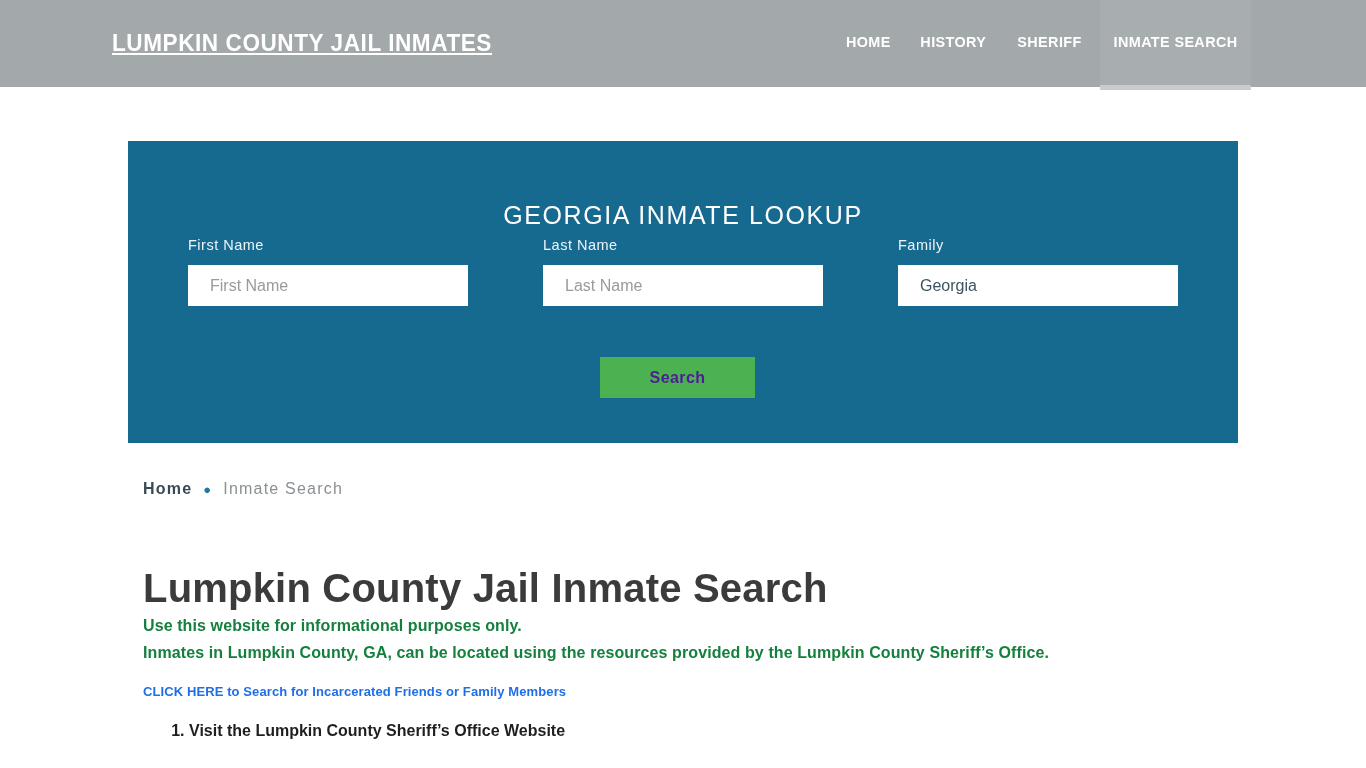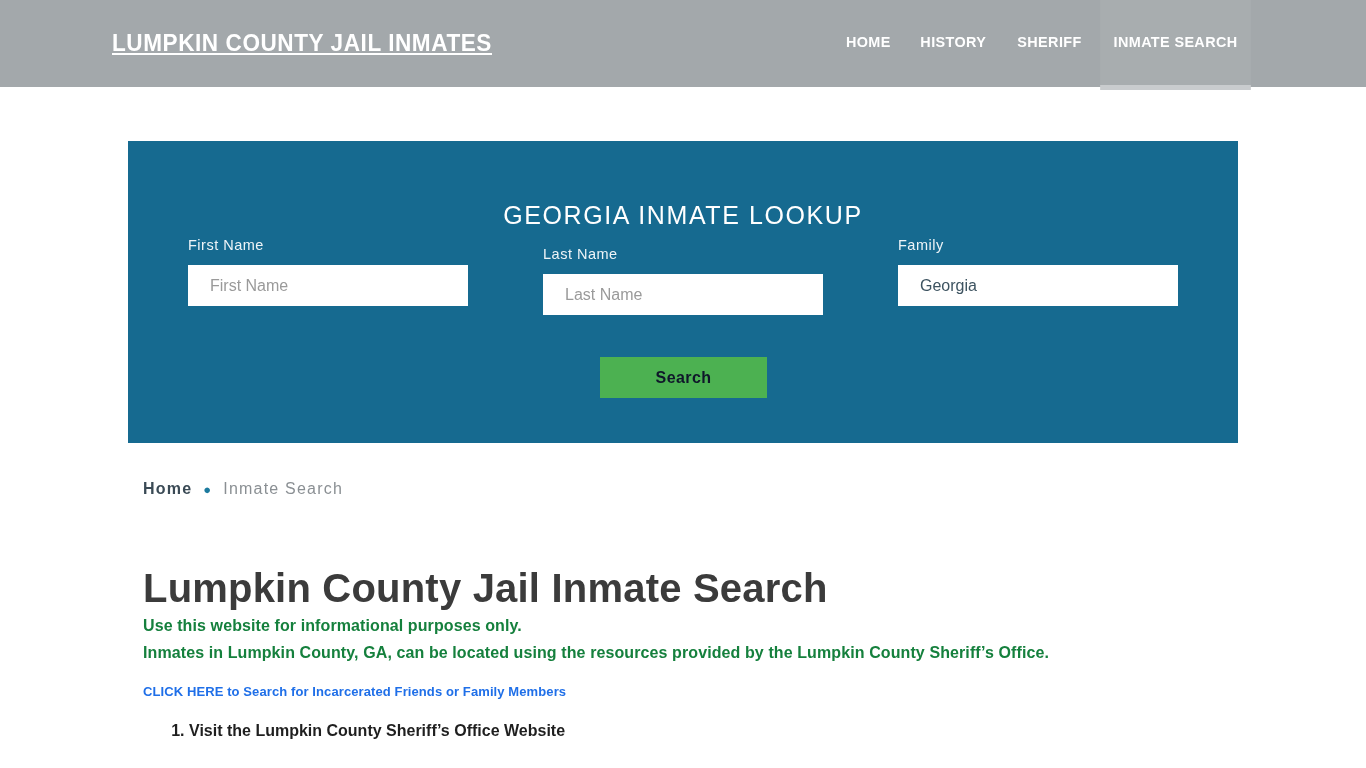--- a/index.html
+++ b/index.html
@@ -113,32 +113,32 @@
     padding: 0 0 0 22px;
     border-radius: 0;
     -webkit-appearance: none;
     appearance: none;
   }
   .field-input::placeholder {
     color: #9a9a9a;
     opacity: 1;
   }
   .fg-first { left: 60px;  top: 96px; }
-  .fg-last  { left: 415px; top: 105px; }
+  .fg-last  { left: 415px; top: 96px; }
   .fg-state { left: 770px; top: 96px; }
 
   .search-button {
     position: absolute;
     left: 472px;
     top: 216px;
-    width: 167px;
+    width: 155px;
     height: 41px;
     border: 0;
     background: #4cb151;
-    color: #0f172a;
+    color: #4c1d95;
     font-family: "Liberation Sans Narrow", "Liberation Sans", sans-serif;
     font-size: 16px;
     font-weight: bold;
     letter-spacing: 0.4px;
     cursor: pointer;
     border-radius: 0;
   }
 
   
   .content {

